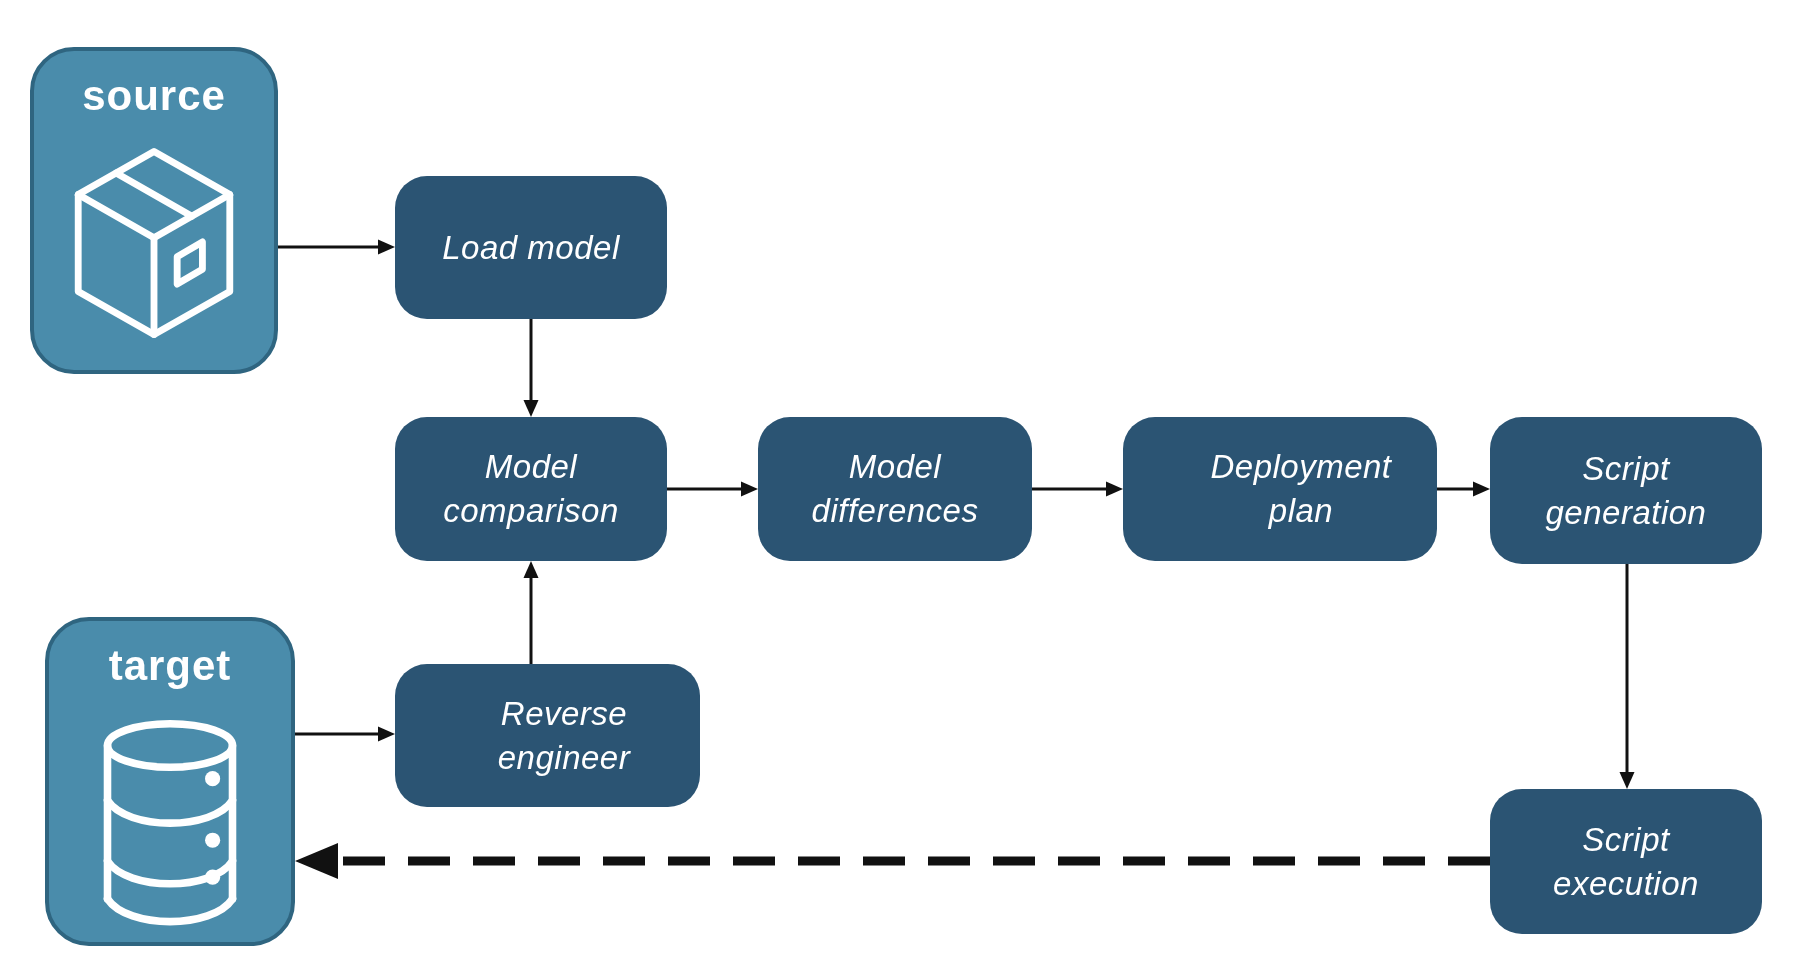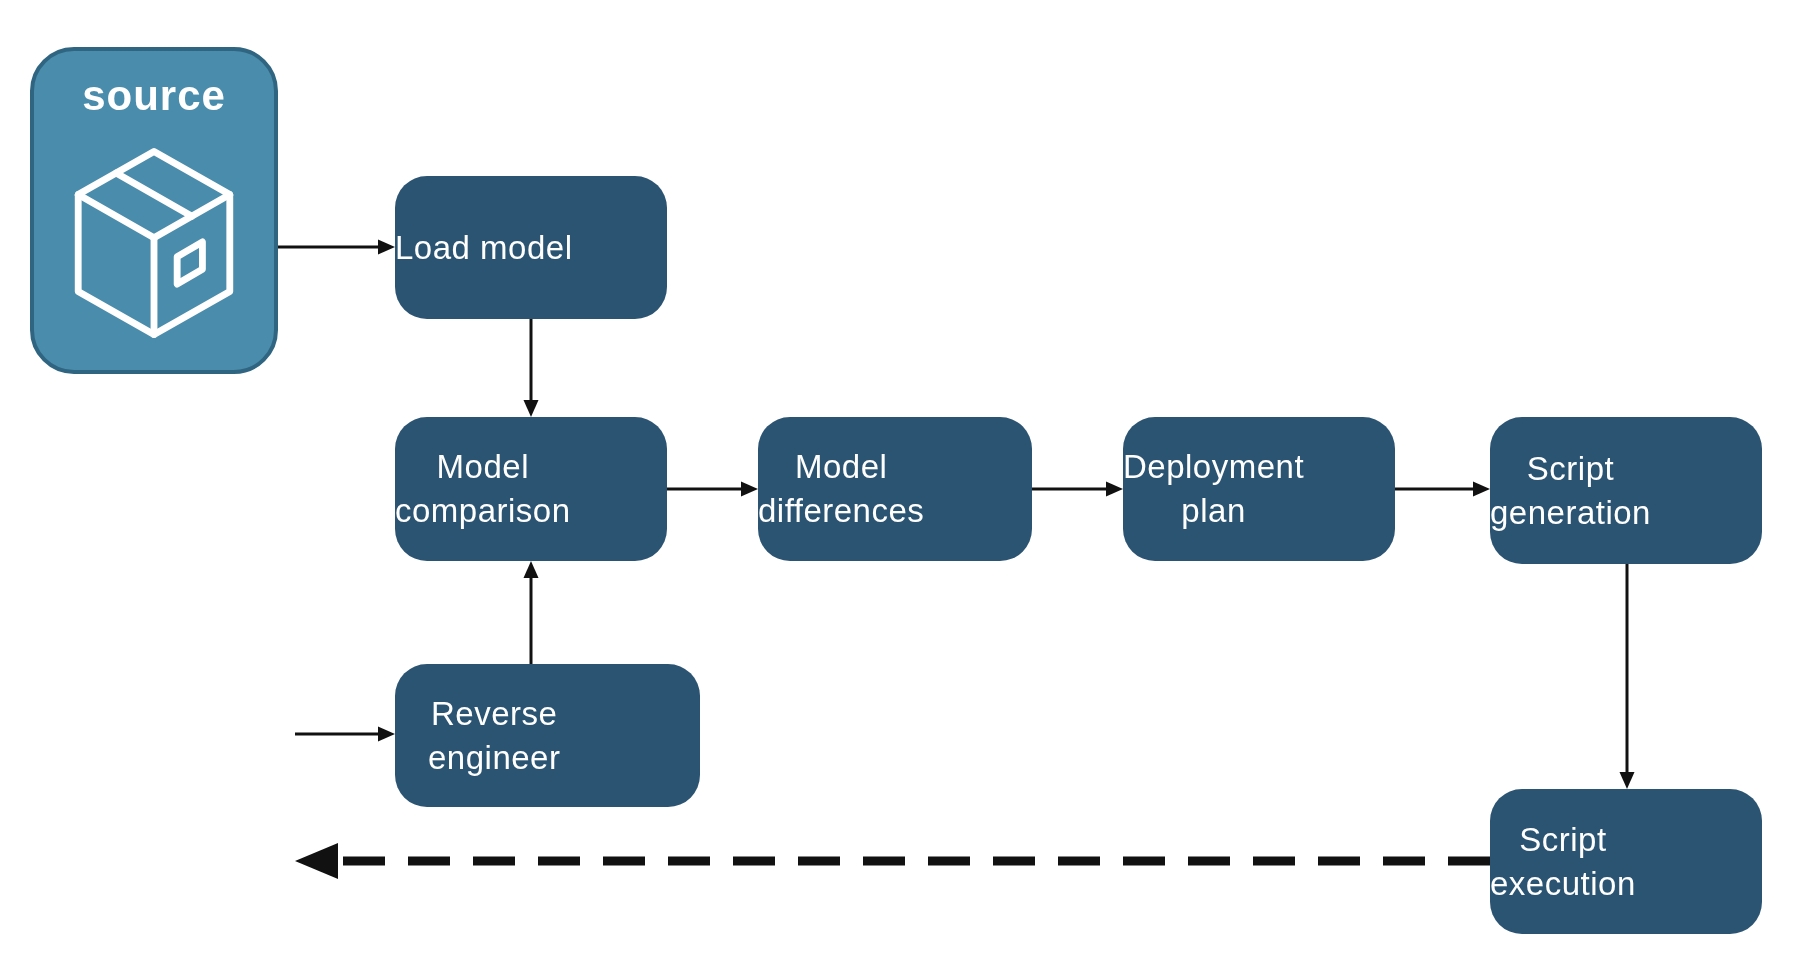--- a/index.html
+++ b/index.html
@@ -29,30 +29,31 @@
     color:var(--text);font-weight:bold;font-size:42px;letter-spacing:1px;
     margin-top:22px;line-height:1.1;
   }
   .ep-icon{position:absolute;left:50%;transform:translateX(-50%);}
   .ep-source .ep-icon{top:92px;}
   .ep-target .ep-icon{top:98px;}
 
   
   .node{
     position:absolute;background:var(--node-fill);border-radius:32px;
-    display:flex;align-items:center;text-align:center;
+    display:flex;align-items:center;justify-content:center;text-align:center;
     color:var(--text);
+    font-style:italic;
   }
   .node-label{
     font-size:33px;line-height:1.32;white-space:pre-line;letter-spacing:0.5px;
   }
   .n-load-model       {left:395px; top:162px; width:272px; height:143px;}
   .n-model-comparison {left:395px; top:403px; width:272px; height:144px;}
   .n-model-differences{left:758px; top:403px; width:274px; height:144px;}
-  .n-deployment-plan  {left:1123px;top:403px; width:272px; height:144px;}
+  .n-deployment-plan  {left:1123px;top:403px; width:272px; height:144px;padding-left:42px;}
   .n-script-generation{left:1490px;top:403px; width:272px; height:147px;}
   .n-reverse-engineer {left:395px; top:650px; width:272px; height:143px;padding-left:33px;}
   .n-script-execution {left:1490px;top:775px; width:272px; height:145px;}
 </style>
 </head>
 <body>
 
 <div class="canvas">
 
   <svg class="arrow-layer" width="1800" height="959" viewBox="0 0 1800 959" xmlns="http://www.w3.org/2000/svg">
@@ -109,20 +110,34 @@
     <div class="endpoint-label">source</div>
     <svg class="ep-icon" width="172" height="200" viewBox="0 0 160 190" xmlns="http://www.w3.org/2000/svg" fill="none" stroke="#ffffff" stroke-width="6.5" stroke-linejoin="round" stroke-linecap="round">
       <path d="M80 8 L152 49 L152 141 L80 182 L8 141 L8 49 Z"></path>
       <path d="M8 49 L80 90 L152 49"></path>
       <path d="M80 90 L80 182"></path>
       <path d="M44 28.5 L116 69.5"></path>
       <path d="M102 108 L126 94 L126 120 L102 134 Z"></path>
     </svg>
   </div>
 
+  <div class="endpoint ep-target">
+    <div class="endpoint-label">target</div>
+    <svg class="ep-icon" width="150" height="214" viewBox="0 0 150 226" xmlns="http://www.w3.org/2000/svg" fill="none" stroke="#ffffff" stroke-width="8" stroke-linecap="round">
+      <ellipse cx="75" cy="28" rx="66" ry="23"></ellipse>
+      <path d="M9 28 L9 190"></path>
+      <path d="M141 28 L141 190"></path>
+      <path d="M9 86 C30 118, 120 118, 141 86"></path>
+      <path d="M9 150 C30 182, 120 182, 141 150"></path>
+      <path d="M9 190 C30 222, 120 222, 141 190"></path>
+      <circle cx="120" cy="63" r="8" fill="#ffffff" stroke="none"></circle>
+      <circle cx="120" cy="128" r="8" fill="#ffffff" stroke="none"></circle>
+      <circle cx="120" cy="167" r="8" fill="#ffffff" stroke="none"></circle>
+    </svg>
+  </div>
 
   <div class="node n-load-model">
     <span class="node-label">Load model</span>
   </div>
   <div class="node n-model-comparison">
     <span class="node-label">Model
 comparison</span>
   </div>
   <div class="node n-model-differences">
     <span class="node-label">Model

